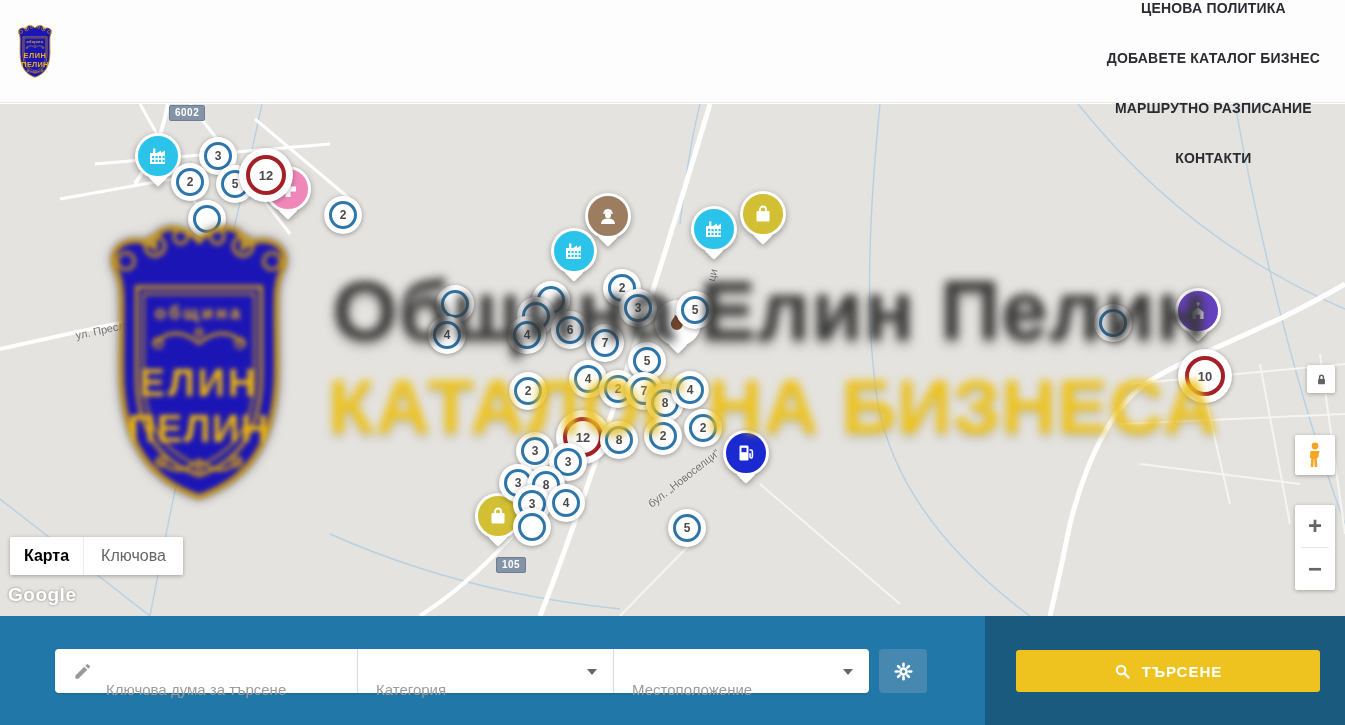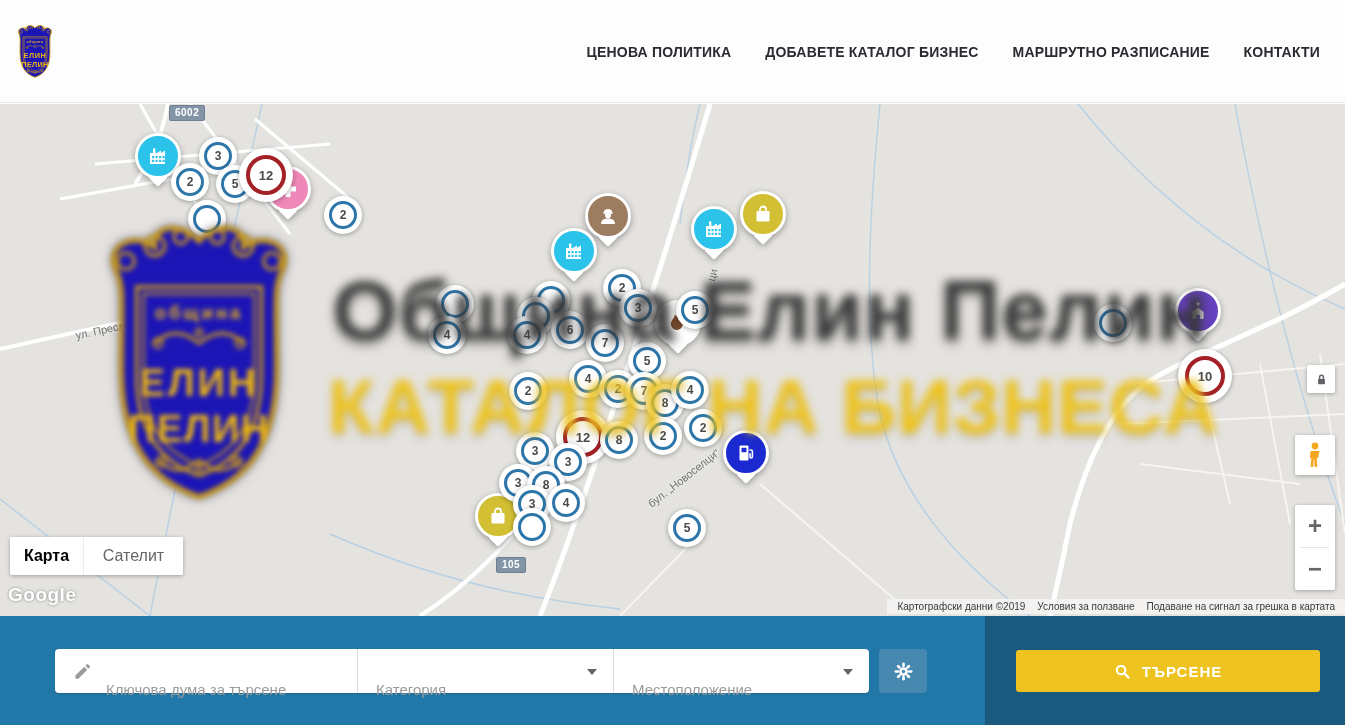--- a/index.html
+++ b/index.html
@@ -6,21 +6,21 @@
   html,body { width:1345px; height:725px; overflow:hidden; font-family:"Liberation Sans", sans-serif; background:#fff; }
   #stage { position:relative; width:1345px; height:725px; }
 
   
   #header { position:absolute; top:0; left:0; width:1345px; height:103px; background:#fdfdfd; border-bottom:1px solid #e9e9e9; z-index:20; }
   .logo-box { position:absolute; left:13px; top:23px; width:44px; height:57px; }
   .logo-box svg { width:100%; height:100%; }
   .title-block { position:absolute; left:78px; top:31px; }
   .site-title { font-size:19px; font-weight:bold; color:#404040; letter-spacing:0.2px; }
   .site-subtitle { font-size:16px; font-weight:bold; color:#e9b512; letter-spacing:0.6px; margin-top:3px; }
-  #nav { position:absolute; right:25px; top:0; height:103px; display:flex; align-items:center; gap:34px; }
+  #nav { position:absolute; right:25px; top:0; height:103px; display:flex; align-items:center; gap:34px;flex-direction:column; }
   .nav-item { font-size:14px; font-weight:bold; color:#2a2a31; letter-spacing:0.2px; cursor:pointer; white-space:nowrap; }
 
   
   #map { position:absolute; top:104px; left:0; width:1345px; height:512px; background:#e5e3df; overflow:hidden; cursor:grab; }
   #roads { position:absolute; inset:0; z-index:1; }
   .street-label { position:absolute; z-index:2; font-size:11px; color:#6f6f6f; white-space:nowrap; text-shadow:0 0 2px #fff; }
   .road-badge { position:absolute; z-index:2; background:#8494a7; color:#fff; font-size:10px; font-weight:bold; padding:1px 5px 2px; border-radius:2px; border:1px solid #6d7e92; letter-spacing:0.5px; }
   #markers { position:absolute; inset:0; z-index:3; }
 
   .pin { position:absolute; width:46px; height:46px; filter:drop-shadow(0 2px 3px rgba(0,0,0,0.35)); }
@@ -427,28 +427,23 @@
         <path d="M7.5 10 h9 l-1.4 7 h-1.4 l0.6 9 h-2.6 l-0.5 -8 h-0.4 l-0.5 8 h-2.6 l0.6 -9 h-1.4 z" fill="#f6a721"></path>
       </svg>
     </div>
     <div id="zoom-ctl" class="ctl">
       <div class="zoom-btn">+</div>
       <div class="zoom-sep"></div>
       <div class="zoom-btn">−</div>
     </div>
     <div id="maptype">
       <div class="mt-btn sel">Карта</div>
-      <div class="mt-btn unsel">Сателит</div>
+      <div class="mt-btn unsel">Ключова</div>
     </div>
     <div id="google-logo">Google</div>
-    <div id="attribution">
-      <span>Картографски данни ©2019</span>
-      <span>Условия за ползване</span>
-      <span>Подаване на сигнал за грешка в картата</span>
-    </div>
   </div>
 
   <div id="band">
     <div id="band-dark"></div>
     <div id="sgroup">
       <div class="sseg" id="seg-key">
         <svg width="19" height="19" viewBox="0 0 24 24">
           <path d="M3 17.2V21h3.8L18 9.8 14.2 6zM15.6 4.6l1.6-1.6a1.4 1.4 0 0 1 2 0l1.8 1.8a1.4 1.4 0 0 1 0 2l-1.6 1.6z" fill="#9a9a9a"></path>
         </svg>
         <span class="ph">Ключова дума за търсене</span>

